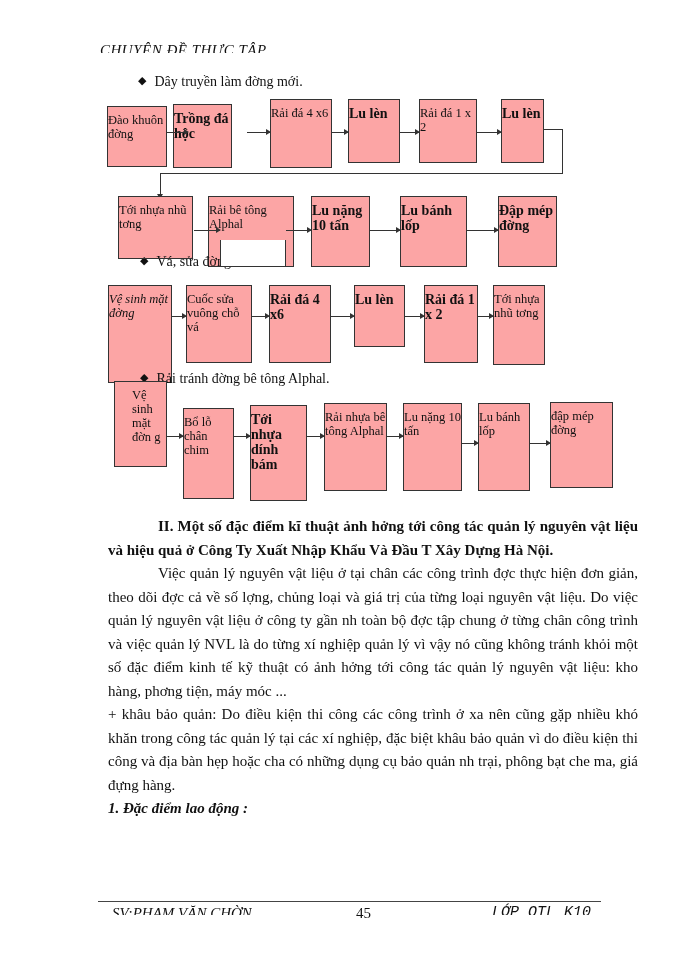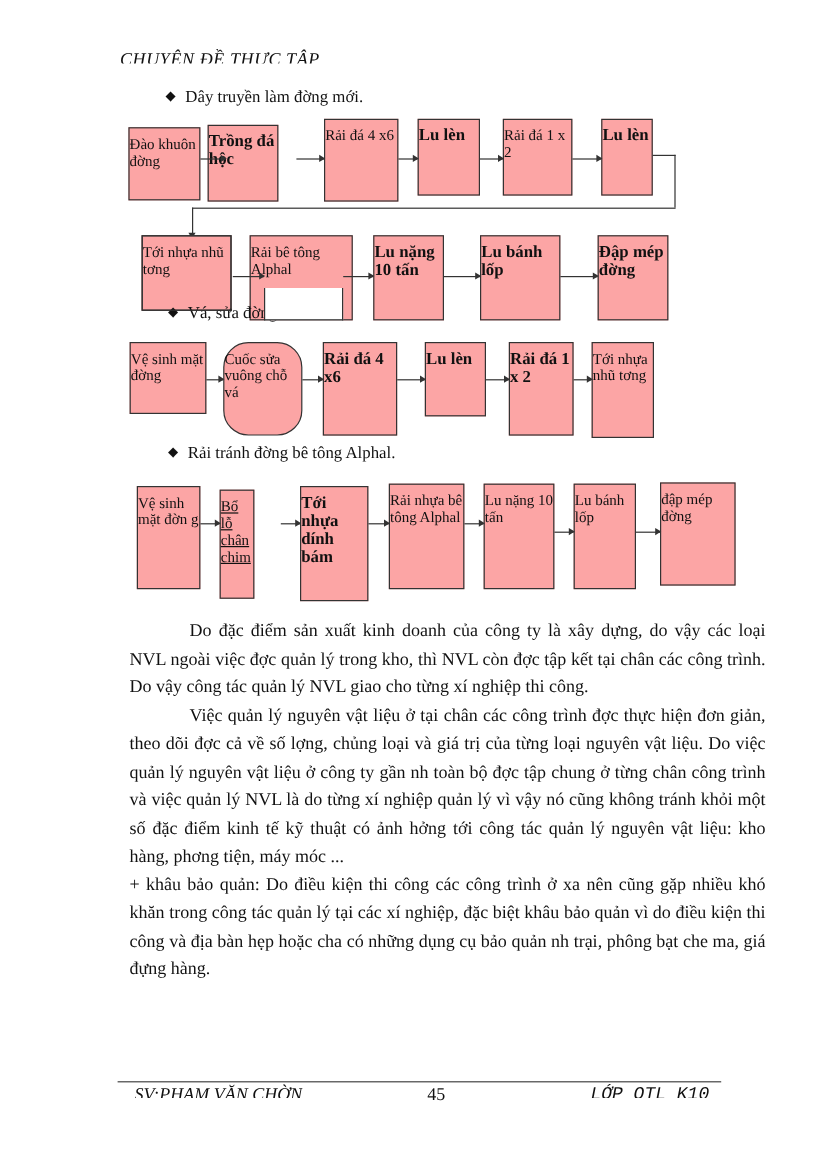--- a/index.html
+++ b/index.html
@@ -66,57 +66,58 @@
   <div class="arrow" style="left:467px;top:230px;width:31px;"></div>
 </div>
 
 <div class="abs bullet" style="left:140px; top:254px; z-index:0; clip-path: inset(0 0 0 0);">
   <span class="dia">◆</span><span>Vá, sửa đờng</span>
 </div>
 <div class="abs" style="left:118px;top:196px;width:75px;height:63px;border:1.5px solid #333;box-sizing:border-box;background:transparent;pointer-events:none;"></div>
 <div class="abs" style="left:220px;top:240px;width:66px;height:27px;background:#fff;border:1.5px solid #333;border-top:none;box-sizing:border-box;"></div>
 
 <div>
-  <div class="box" style="left:108px;top:285px;width:64px;height:60px;">Vệ sinh mặt đờng</div>
-  <div class="box" style="left:186px;top:285px;width:66px;height:78px;border-radius:21px;">Cuốc sửa vuông chỗ vá</div>
+  <div class="box" style="left:108px;top:285px;width:64px;height:98px;font-style:italic;">Vệ sinh mặt đờng</div>
+  <div class="box" style="left:186px;top:285px;width:66px;height:78px;">Cuốc sửa vuông chỗ vá</div>
   <div class="box bold" style="left:269px;top:285px;width:62px;height:78px;">Rải đá 4 x6</div>
   <div class="box bold" style="left:354px;top:285px;width:51px;height:62px;">Lu lèn</div>
   <div class="box bold" style="left:424px;top:285px;width:54px;height:78px;">Rải đá 1 x 2</div>
   <div class="box" style="left:493px;top:285px;width:52px;height:80px;">Tới nhựa nhũ tơng</div>
 
   <div class="arrow" style="left:172px;top:316px;width:14px;"></div>
   <div class="arrow" style="left:252px;top:316px;width:17px;"></div>
   <div class="arrow" style="left:331px;top:316px;width:23px;"></div>
   <div class="arrow" style="left:405px;top:316px;width:19px;"></div>
   <div class="arrow" style="left:478px;top:316px;width:15px;"></div>
 </div>
 
 <div class="abs bullet" style="left:140px; top:371px;">
   <span class="dia">◆</span><span>Rải tránh đờng   bê tông Alphal.</span>
 </div>
 
 <div>
-  <div class="box" style="left:114px;top:405px;width:53px;height:86px;">Vệ sinh mặt đờn g</div>
-  <div class="box" style="left:183px;top:408px;width:29px;height:91px;text-decoration:underline;">Bổ lỗ chân chim</div>
+  <div class="box" style="left:114px;top:381px;width:53px;height:86px;padding-left:17px;">Vệ sinh mặt đờn g</div>
+  <div class="box" style="left:183px;top:408px;width:51px;height:91px;">Bổ lỗ chân chim</div>
   <div class="box bold" style="left:250px;top:405px;width:57px;height:96px;">Tới nhựa dính bám</div>
   <div class="box" style="left:324px;top:403px;width:63px;height:88px;">Rải nhựa bê tông Alphal</div>
   <div class="box" style="left:403px;top:403px;width:59px;height:88px;">Lu nặng 10 tấn</div>
   <div class="box" style="left:478px;top:403px;width:52px;height:88px;">Lu bánh lốp</div>
   <div class="box" style="left:550px;top:402px;width:63px;height:86px;">đập mép đờng</div>
 
   <div class="arrow" style="left:167px;top:436px;width:16px;"></div>
   <div class="arrow" style="left:234px;top:436px;width:16px;"></div>
   <div class="arrow" style="left:307px;top:436px;width:17px;"></div>
   <div class="arrow" style="left:387px;top:436px;width:16px;"></div>
   <div class="arrow" style="left:462px;top:443px;width:16px;"></div>
   <div class="arrow" style="left:530px;top:443px;width:20px;"></div>
 </div>
 
 <div class="abs para" style="top:515px;">
-  <p class="indent">Do đặc điểm sản xuất kinh doanh của công ty là xây dựng, do vậy các loại NVL ngoài việc đợc   quản lý trong kho, thì NVL còn đợc   tập kết tại chân các công trình. Do vậy công tác quản lý NVL giao cho từng xí nghiệp thi công.</p>
+  <p class="indent heading-b">II. Một số đặc điểm kĩ thuật ảnh hởng   tới công tác quản lý nguyên vật liệu và hiệu quả ở Công Ty Xuất Nhập Khẩu Và Đầu T   Xây Dựng Hà Nội.</p>
   <p class="indent">Việc quản lý nguyên vật liệu ở tại chân các công trình đợc   thực hiện đơn giản, theo dõi đợc   cả về số lợng,   chủng loại và giá trị của từng loại nguyên vật liệu. Do việc quản lý nguyên vật liệu ở công ty gần nh   toàn bộ đợc   tập chung ở từng chân công trình và việc quản lý  NVL là do từng xí nghiệp quản lý vì vậy nó cũng không tránh khỏi một số đặc điểm kinh tế kỹ thuật có ảnh hởng   tới công tác quản lý nguyên vật liệu: kho hàng, phơng   tiện, máy móc ...</p>
   <p>+ khâu bảo quản: Do điều kiện thi công các công trình ở xa nên cũng gặp nhiều khó khăn trong công tác quản lý tại các xí nghiệp, đặc biệt khâu bảo quản vì do điều kiện thi công và địa bàn hẹp hoặc cha   có những dụng cụ bảo quản nh   trại, phông bạt che ma,   giá đựng hàng.</p>
+  <p class="italic-b">1. Đặc điểm lao động :</p>
 </div>
 
 <div class="abs footer-rule"></div>
 <div class="abs footer" style="left:112px;">SV:PHẠM VĂN CHỜN</div>
 <div class="abs footer" style="left:356px;font-style:normal;height:16px;text-align:center;">45</div>
 <div class="abs footer" style="left:492px;font-family:Liberation Mono, monospace;">LỚP QTL K10</div>
 
 </body></html>

